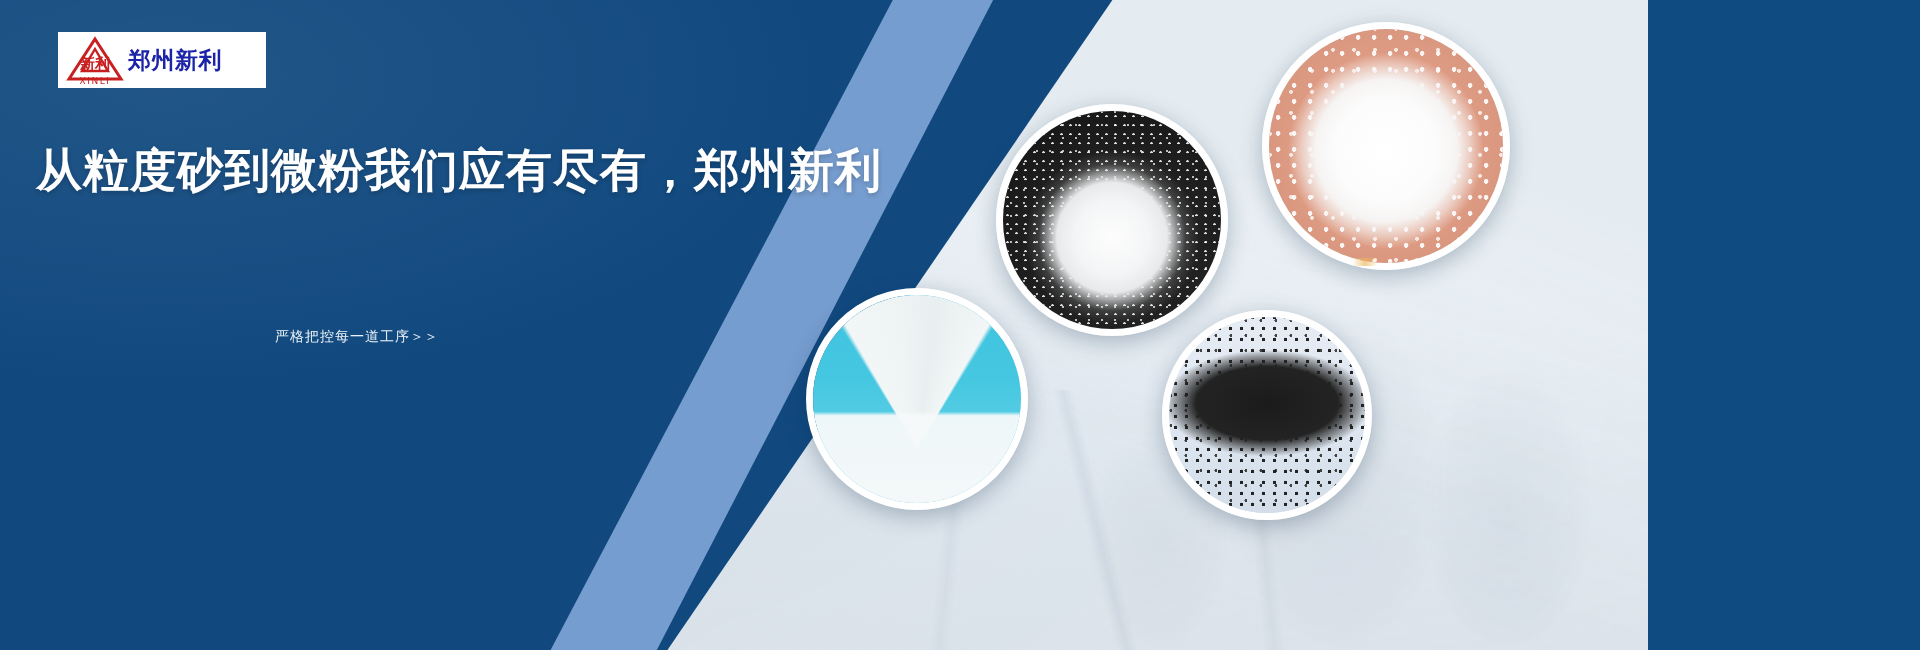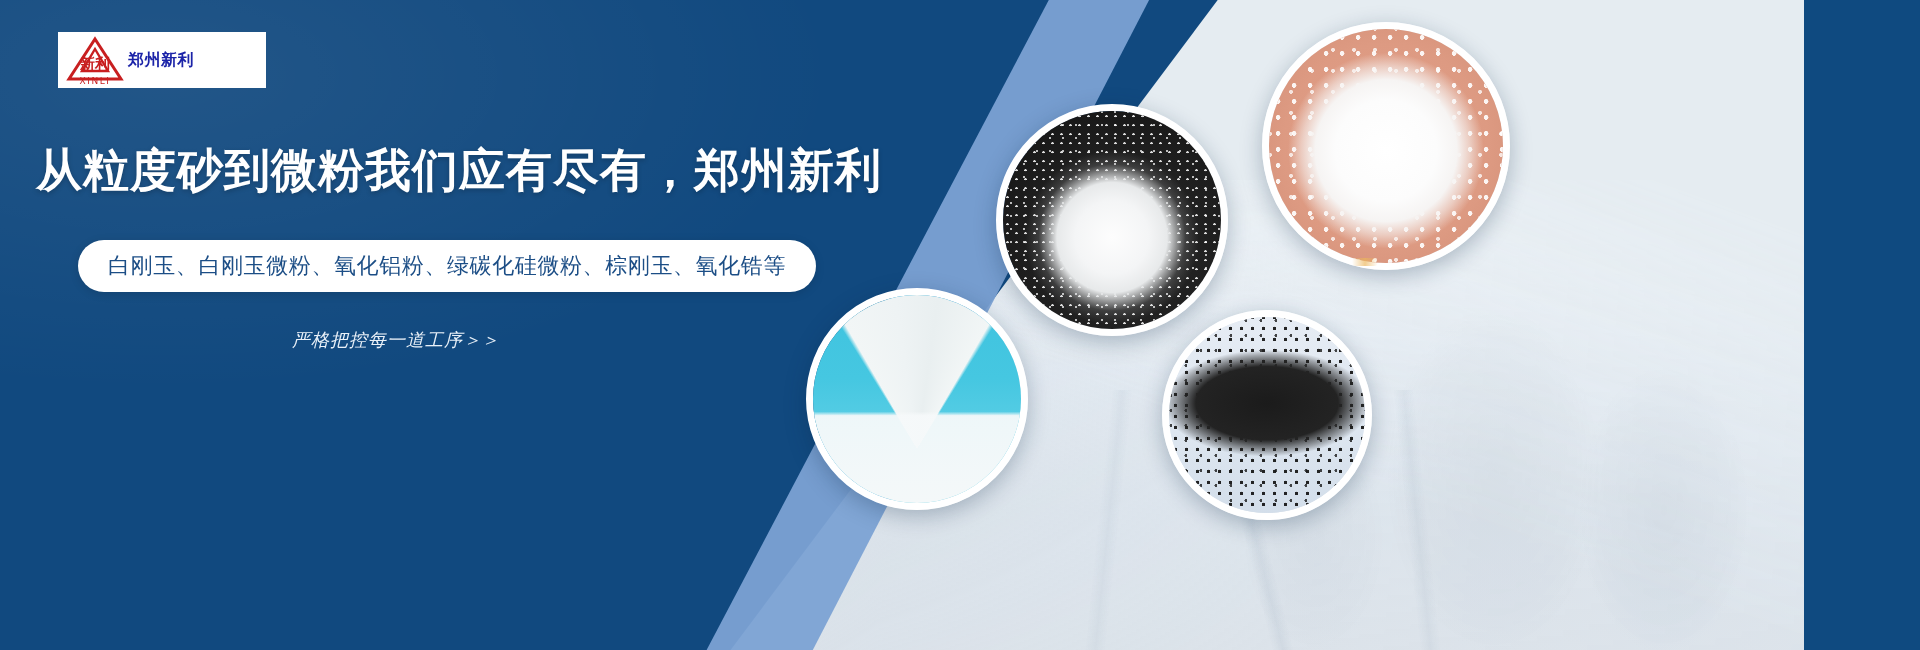--- a/index.html
+++ b/index.html
@@ -1,21 +1,21 @@
 <!DOCTYPE html>
 <html><head>
 <meta charset="utf-8">
 <style>
   * { margin:0; padding:0; box-sizing:border-box; }
   html,body { width:1920px; height:650px; overflow:hidden; background:#0f4a80; }
   body { font-family:"Liberation Sans","DejaVu Sans",sans-serif; }
 
   #banner {
     position:relative;
-    width:1804px; height:650px;
+    width:1648px; height:650px;
     overflow:hidden;
     background:#1d4ed8;
   }
 
   
   .bg-base {
     position:absolute; inset:0;
     background:linear-gradient(100deg,#0f4a80 0%,#11497f 45%,#134e86 70%,#135089 100%);
   }
   
@@ -84,21 +84,21 @@
     width:208px; height:56px;
     background:#ffffff;
     display:flex; align-items:center;
     padding:3px 6px 3px 8px;
     gap:4px;
   }
   .logo-mark { position:relative; width:58px; height:50px; flex:0 0 58px; }
   .logo-mark svg { display:block; width:58px; height:50px; }
   .logo-word {
     color:#1b23a8;
-    font-size:16px;
+    font-size:23px;
     font-weight:bold;
     letter-spacing:.5px;
     line-height:1;
     white-space:nowrap;
     font-family:"DejaVu Sans","Liberation Sans",sans-serif;
   }
 
   
   .headline {
     position:absolute;
@@ -128,27 +128,26 @@
     color:#1c4e86;
     font-size:22px;
     letter-spacing:.6px;
     white-space:nowrap;
     font-family:"DejaVu Sans","Liberation Sans",sans-serif;
   }
 
   
   .tagline {
     position:absolute;
-    left:292px; top:328px;
+    left:275px; top:328px;
     color:#eaf1f8;
-    font-size:18px;
+    font-size:14px;
     letter-spacing:1px;
     white-space:nowrap;
     font-family:"DejaVu Sans","Liberation Sans",sans-serif;
-    font-style:italic;
   }
   .tagline .arrows { letter-spacing:0; }
 
   
   .circle {
     position:absolute;
     border-radius:50%;
     border:7px solid #ffffff;
     overflow:hidden;
     box-shadow:0 6px 22px rgba(12,40,70,.28);
@@ -218,23 +217,20 @@
         <polygon points="29,14 42,36 16,36" fill="none" stroke="#c81f20" stroke-width="2.4"></polygon>
         <text x="29" y="34" text-anchor="middle" font-size="15" font-weight="bold" fill="#c81f20" font-family="DejaVu Sans, sans-serif">新利</text>
         <text x="29" y="49" text-anchor="middle" font-size="9" letter-spacing="1.6" fill="#c81f20" font-family="DejaVu Sans, sans-serif">XINLI</text>
       </svg>
     </span>
     <span class="logo-word">郑州新利</span>
   </div>
 
   <div class="headline">从粒度砂到微粉我们应有尽有，郑州新利</div>
 
-  <div class="pill">
-    <span class="pill-text">白刚玉、白刚玉微粉、氧化铝粉、绿碳化硅微粉、棕刚玉、氧化锆等</span>
-  </div>
 
   <div class="tagline">
     <span>严格把控每一道工序</span><span class="arrows">＞＞</span>
   </div>
 
   <div class="circle" id="c1">
     <div class="inner"></div>
   </div>
   <div class="circle" id="c2">
     <div class="inner"></div>

